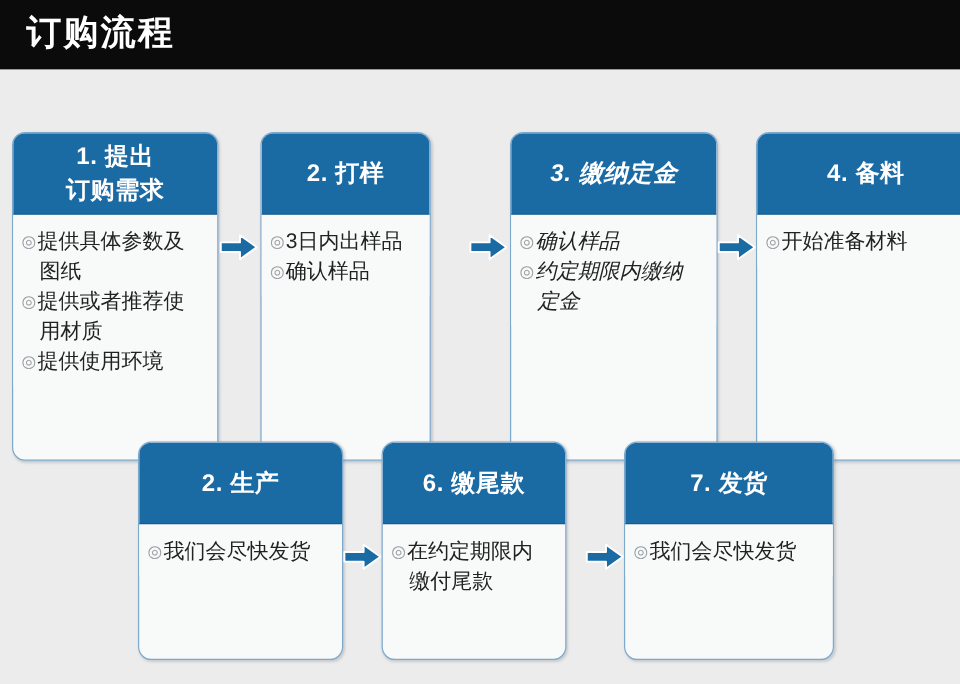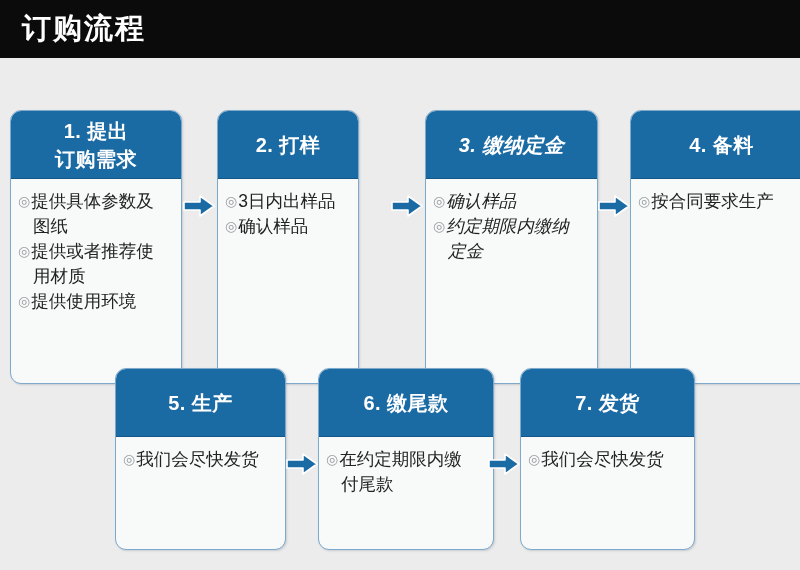--- a/index.html
+++ b/index.html
@@ -98,21 +98,21 @@
   
   #card-1 { left: 10px;  top: 52px;  width: 172px; height: 274px; }
   #card-2 { left: 217px; top: 52px;  width: 142px; height: 274px; }
   #card-3 { left: 425px; top: 52px;  width: 173px; height: 274px; font-style: italic; }
   #card-4 { left: 630px; top: 52px;  width: 183px; height: 274px; }
   #card-1 .card-head, #card-2 .card-head,
   #card-3 .card-head, #card-4 .card-head { height: 68px; }
 
   
   #card-5 { left: 115px; top: 310px; width: 171px; height: 182px; }
-  #card-6 { left: 318px; top: 310px; width: 176px; height: 182px; }
+  #card-6 { left: 318px; top: 310px; width: 154px; height: 182px; }
   #card-7 { left: 520px; top: 310px; width: 175px; height: 182px; }
   #card-5 .card-head, #card-6 .card-head,
   #card-7 .card-head { height: 68px; }
 
   
   .arrow {
     position: absolute;
     width: 34px;
     height: 26px;
   }
@@ -165,27 +165,27 @@
       <span class="bullet-line"><span class="bullet-mark">◎</span><span>确认样品</span></span>
       <span class="bullet-line"><span class="bullet-mark">◎</span><span>约定期限内缴纳定金</span></span>
     </div>
   </div>
 
   <div class="card" id="card-4">
     <div class="card-head">
       <span>4. 备料</span>
     </div>
     <div class="card-body">
-      <span class="bullet-line"><span class="bullet-mark">◎</span><span>按合同要求生产</span></span>
+      <span class="bullet-line"><span class="bullet-mark">◎</span><span>开始准备材料</span></span>
     </div>
   </div>
 
   <div class="card" id="card-5">
     <div class="card-head">
-      <span>5. 生产</span>
+      <span>2. 生产</span>
     </div>
     <div class="card-body">
       <span class="bullet-line"><span class="bullet-mark">◎</span><span>我们会尽快发货</span></span>
     </div>
   </div>
 
   <div class="card" id="card-6">
     <div class="card-head">
       <span>6. 缴尾款</span>
     </div>

